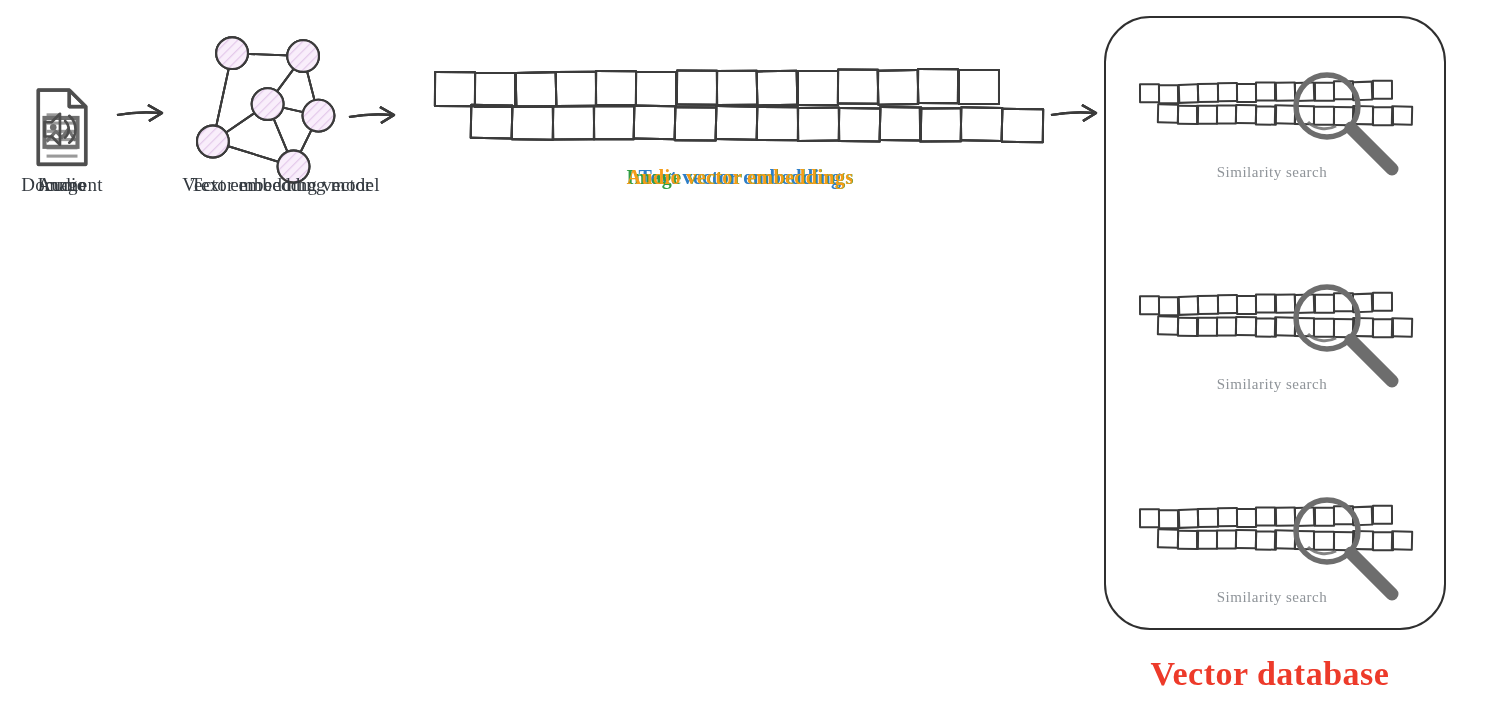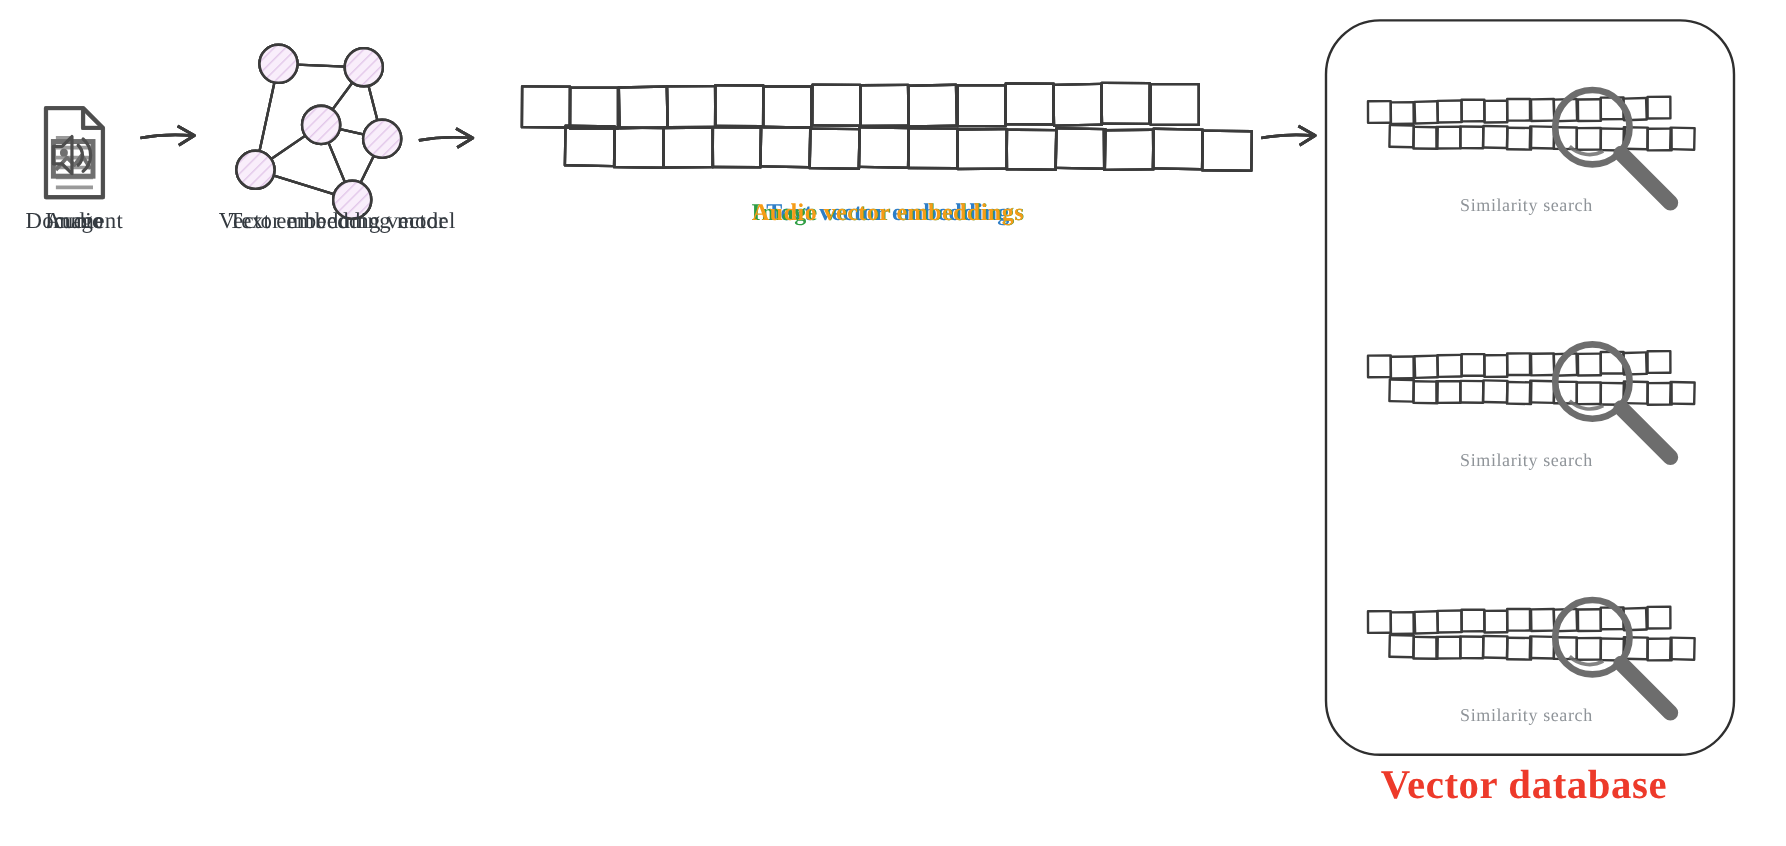--- a/index.html
+++ b/index.html
@@ -439,15 +439,15 @@
         <svg viewBox="0 0 174 124" fill="none">
           <circle cx="75" cy="40" r="31" stroke="#6d6d6d" stroke-width="5.5"></circle>
           <path d="M56 56 a24 24 0 0 0 28 4" stroke="#6d6d6d" stroke-width="3" opacity=".85"></path>
           <line x1="99" y1="62" x2="140" y2="103" stroke="#6d6d6d" stroke-width="13" stroke-linecap="round"></line>
         </svg>
       </div>
       <div class="search-label">Similarity search</div>
     </div>
   </div>
 
-  <div class="db-label" style="color: rgb(237, 58, 42);">Vector database</div>
+  <div class="db-label" style="color: rgb(237, 58, 42); margin-top: 19px;">Vector database</div>
 
 </div>
 
 </body></html>

